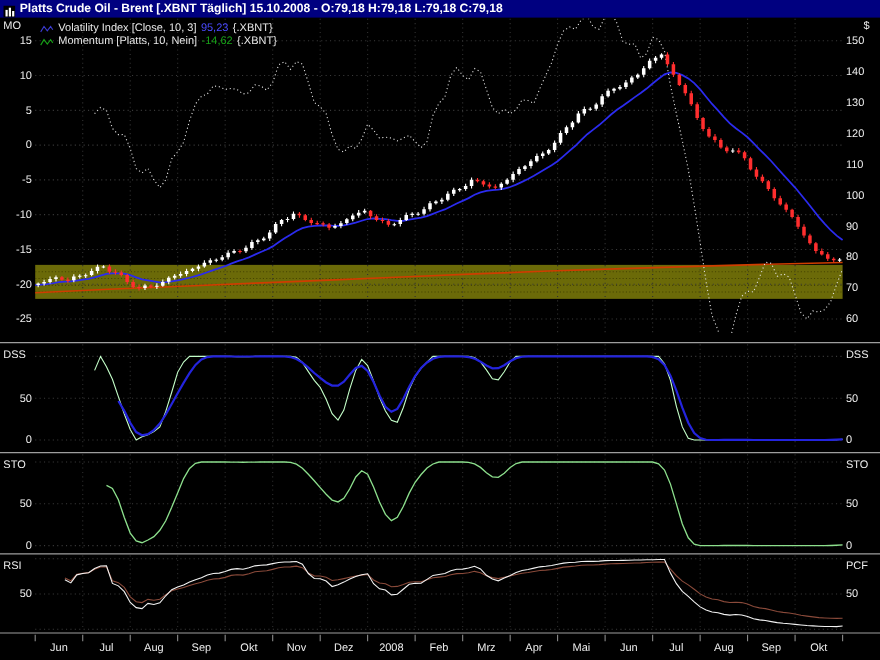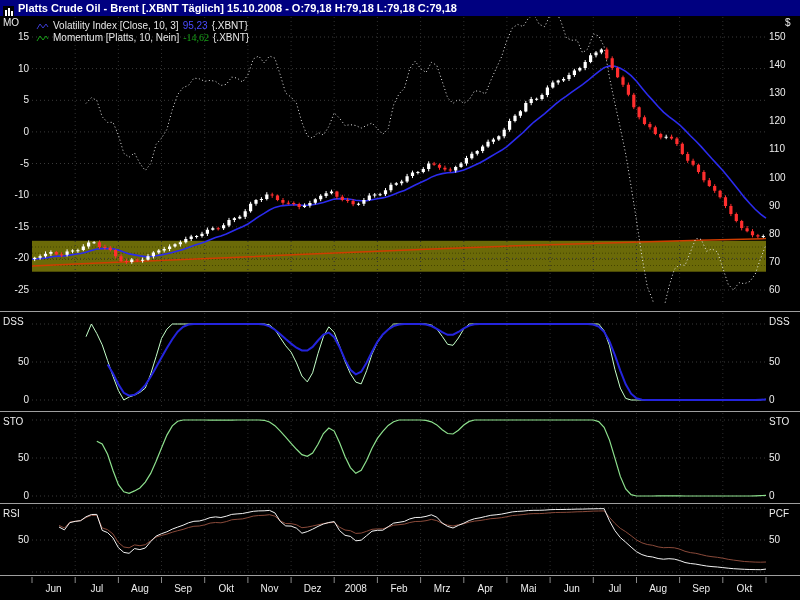--- a/index.html
+++ b/index.html
@@ -232,18 +232,18 @@
         </svg>
       <span>Volatility Index [Close, 10, 3]</span>
       <span style="color: rgb(74, 74, 255);">95,23</span>
       <span>{.XBNT}</span>
     </div>
     <div class="lrow">
       <svg width="13" height="9">
           <polyline id="zig1" points="1,7 4,2 7,6 10,2 12,5" fill="none" stroke="#17a017" stroke-width="1"></polyline>
         </svg>
       <span>Momentum [Platts, 10, Nein]</span>
-      <span style="color: rgb(23, 160, 23); font-family: Liberation Serif, serif;">-14,62</span>
+      <span style="color: rgb(23, 160, 23);">-14,62</span>
       <span>{.XBNT}</span>
     </div>
   </div>
 
 </div>
 
 </body></html>

